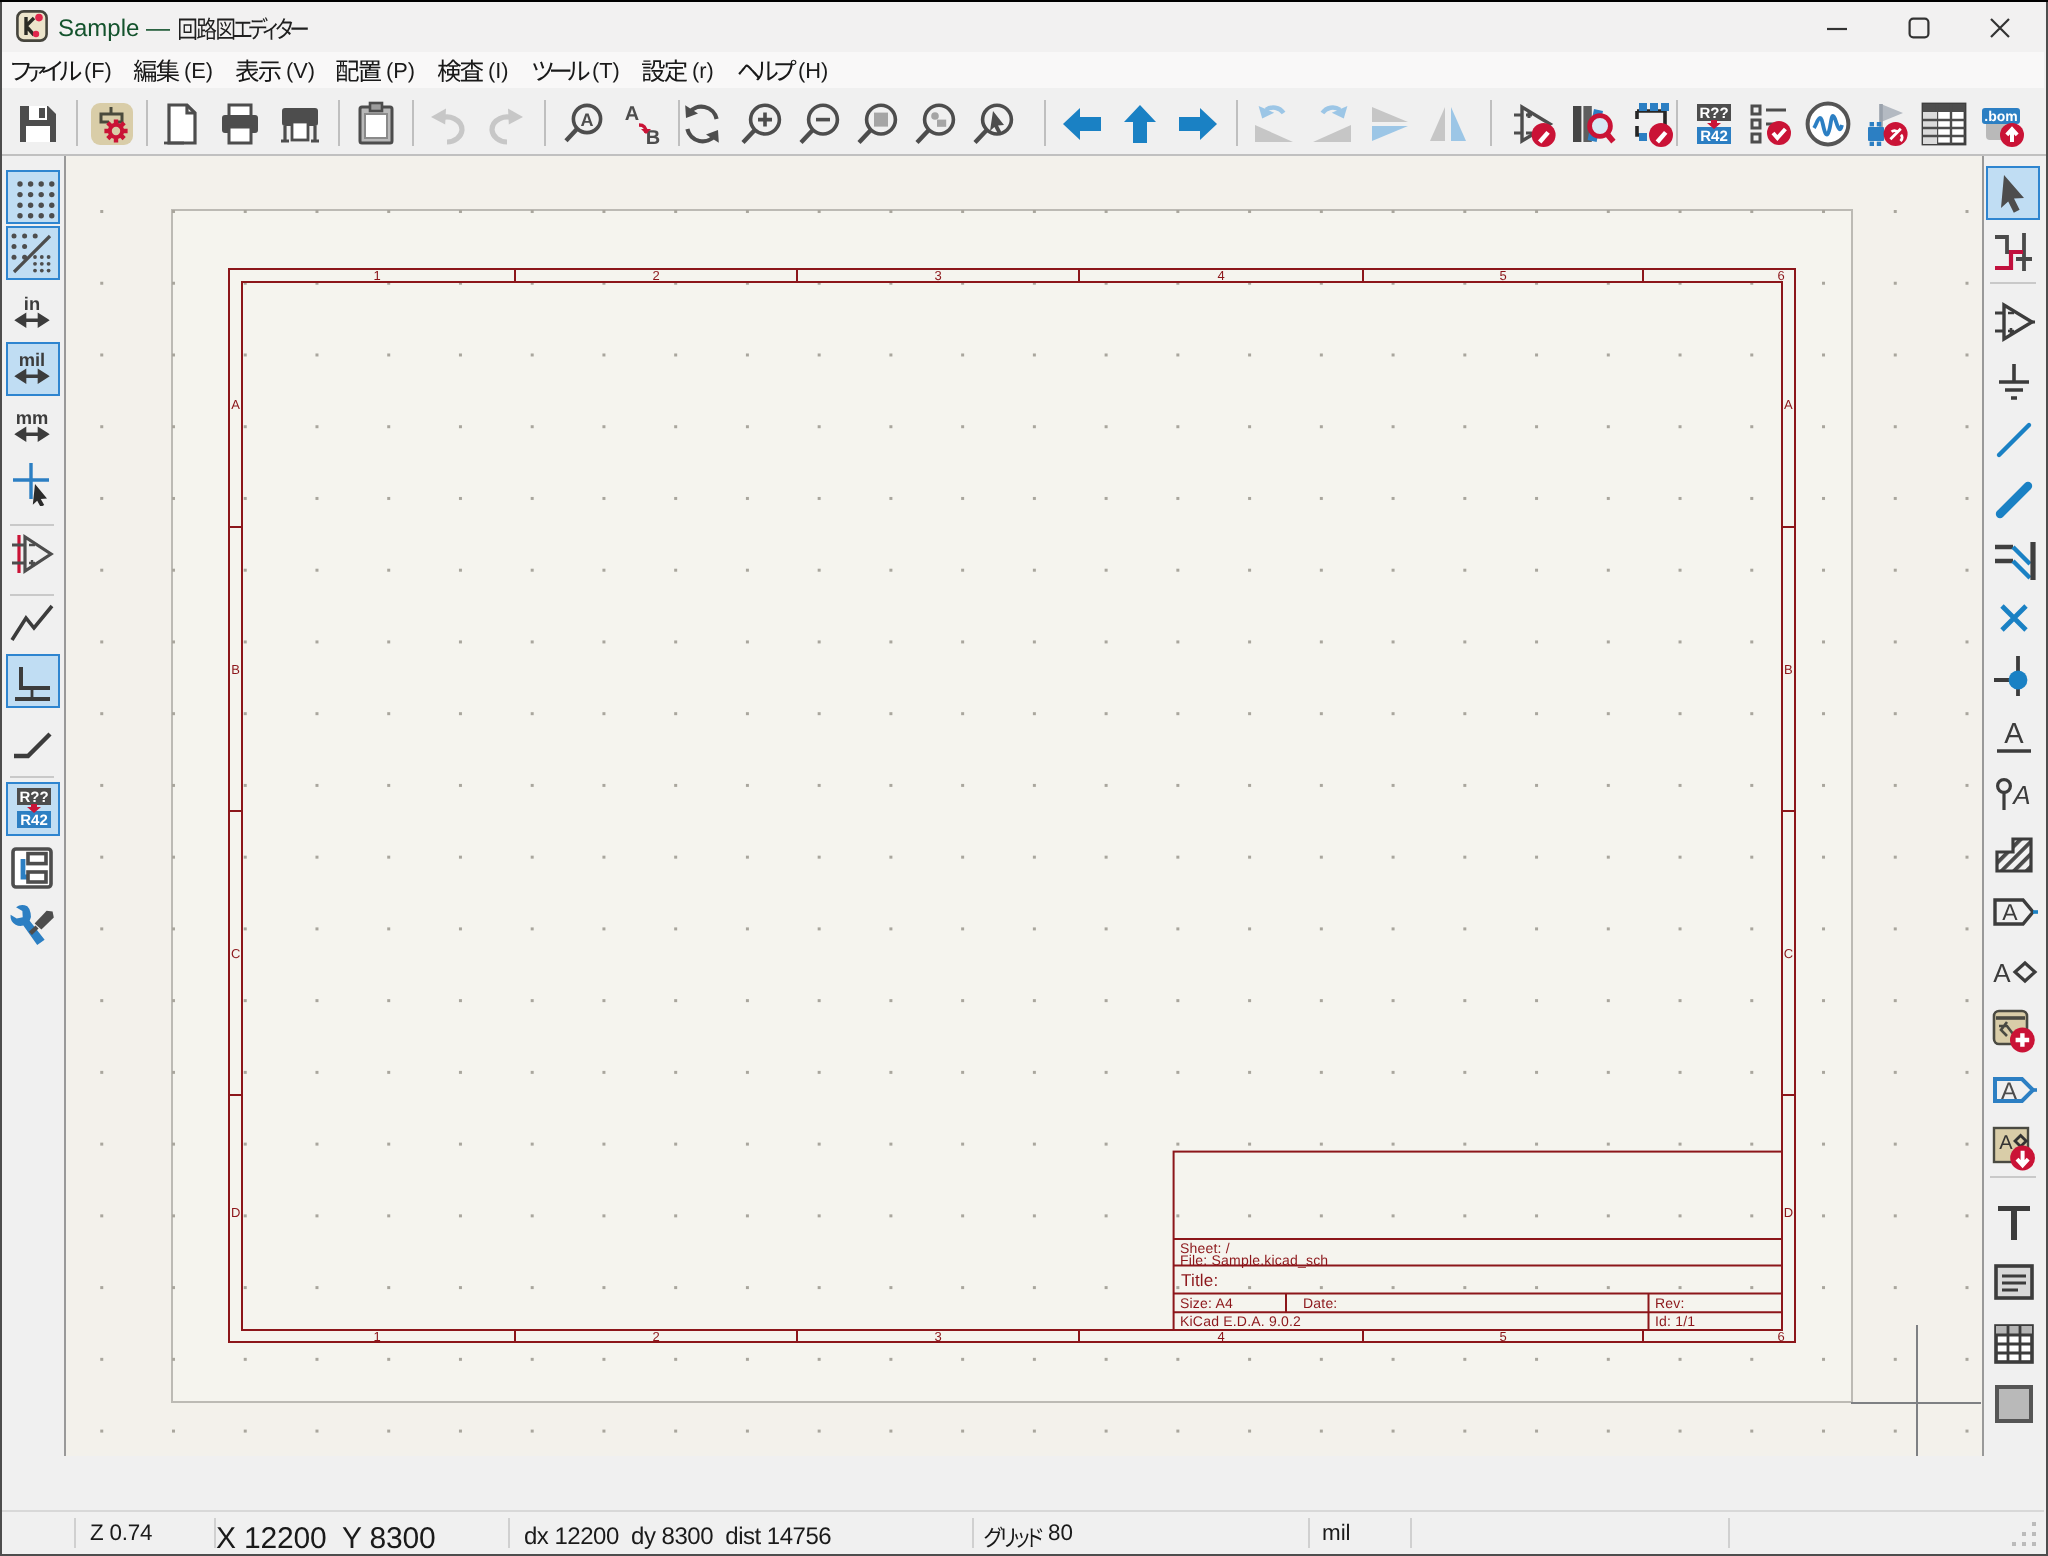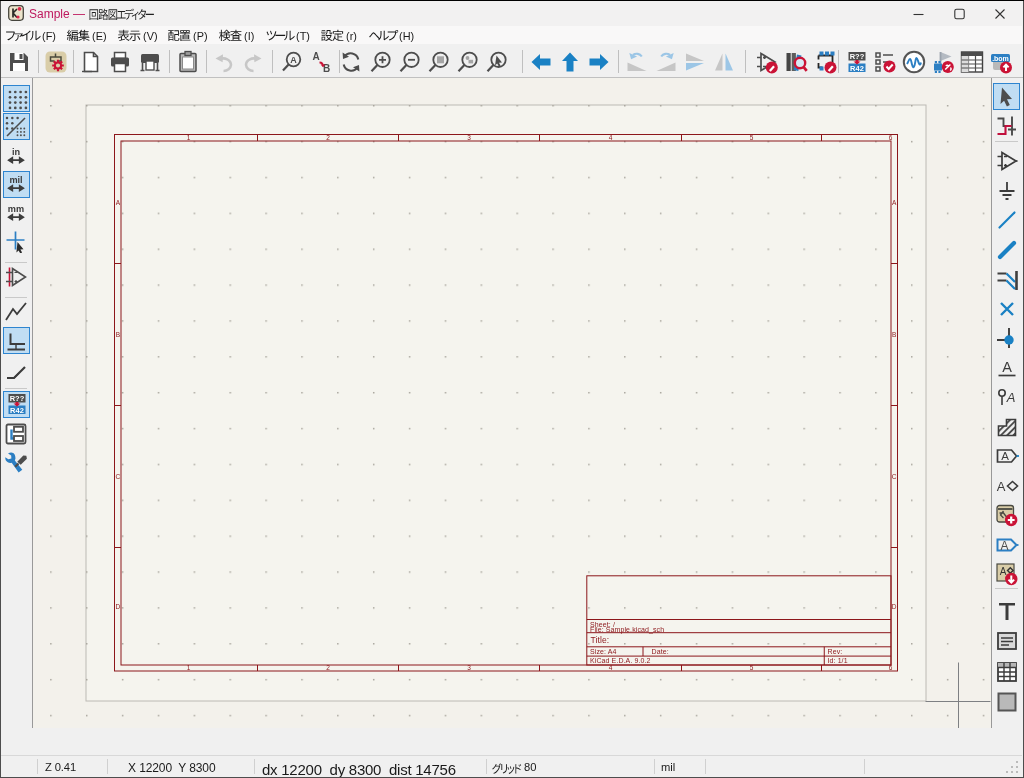--- a/index.html
+++ b/index.html
@@ -9,21 +9,21 @@
 .txt{position:absolute;color:#1a1a1a;font-size:12px;white-space:pre}
 </style></head><body>
 <div id="win">
     <div class="abs" style="left:0;top:0;width:1022px;height:26px;background:#f2f1f1"></div>
     <svg class="ic" style="left:8px;top:5px" width="16" height="16" viewBox="0 0 16 16">
 <rect x="0.7" y="0.7" width="14.6" height="14.6" rx="3.2" fill="#ece4cb" stroke="#45443c" stroke-width="1.3"></rect>
 <path d="M5 3.5v9M5 8l4-4M5 8l4 4.5" stroke="#2b2b25" stroke-width="1.7" fill="none"></path>
 <circle cx="11.5" cy="3.8" r="1.9" fill="#e0274c"></circle>
       <circle cx="10" cy="12" r="1.6" fill="#e0274c"></circle>
 </svg>
-    <div class="txt" style="left:29px;top:7px;color:#be185d">Sample — </div>
+    <div class="txt" style="left:29px;top:7px;color:#14532d">Sample — </div>
     <svg style="position:absolute;left:88.8px;top:6.5px;overflow:visible" width="69" height="16" viewBox="0 0 69 16">
       <path transform="translate(0,12) scale(0.8450,1)" fill="#202020" d="M4.1 -6.1V-3.3H7.1V-6.1ZM3.3 -6.9H8V-2.5H3.3ZM0.6 -9.8H10.8V1H9.8V-8.8H1.5V1H0.6ZM1.1 -0.6H10.3V0.3H1.1Z M17.3 -0.3H21.3V0.5H17.3ZM17.9 -9H21.1V-8.2H17.9ZM17 -3.4H21.8V0.9H20.9V-2.7H17.8V1H17ZM20.8 -9H21L21.1 -9L21.7 -8.8Q21.4 -7.7 20.8 -6.7Q20.2 -5.8 19.5 -5Q18.8 -4.3 17.9 -3.7Q17.1 -3.2 16.2 -2.8Q16.1 -3 16 -3.2Q15.8 -3.4 15.7 -3.5Q16.5 -3.8 17.3 -4.3Q18.1 -4.8 18.8 -5.5Q19.5 -6.2 20 -7Q20.5 -7.9 20.8 -8.8ZM18.1 -10.3 19 -10Q18.7 -9.2 18.3 -8.4Q18 -7.7 17.5 -7Q17.1 -6.3 16.5 -5.8Q16.5 -5.9 16.3 -6Q16.2 -6.1 16.1 -6.2Q15.9 -6.4 15.8 -6.4Q16.6 -7.1 17.2 -8.1Q17.8 -9.1 18.1 -10.3ZM17.9 -8.5Q18.1 -7.8 18.6 -7.1Q19 -6.5 19.6 -5.8Q20.2 -5.1 21 -4.6Q21.8 -4.1 22.7 -3.7Q22.6 -3.6 22.5 -3.5Q22.4 -3.4 22.3 -3.2Q22.2 -3.1 22.1 -2.9Q21.2 -3.4 20.4 -3.9Q19.7 -4.5 19.1 -5.2Q18.5 -5.9 18 -6.6Q17.6 -7.3 17.3 -8ZM11.9 -4.8H12.7V-0.4H11.9ZM12.8 -8.9V-6.8H15.1V-8.9ZM11.9 -9.7H15.9V-6H11.9ZM13.7 -6.4H14.5V-0.8H13.7ZM11.3 -0.5Q11.9 -0.6 12.7 -0.8Q13.5 -1 14.4 -1.2Q15.2 -1.4 16.1 -1.6L16.2 -0.8Q14.9 -0.5 13.7 -0.2Q12.4 0.1 11.5 0.4ZM14 -4.2H16V-3.4H14Z M30.7 -7.9 31.5 -7.7Q30.5 -5.3 28.9 -3.6Q27.3 -1.9 25.2 -0.8Q25.1 -0.9 25 -1.1Q24.9 -1.2 24.8 -1.4Q24.7 -1.5 24.6 -1.6Q26.7 -2.5 28.2 -4.1Q29.8 -5.7 30.7 -7.9ZM25 -4.8 25.5 -5.4Q26.3 -5 27.2 -4.6Q28 -4.2 28.9 -3.7Q29.7 -3.3 30.4 -2.8Q31.1 -2.3 31.6 -1.9L31 -1.2Q30.6 -1.6 29.9 -2.1Q29.2 -2.6 28.4 -3.1Q27.5 -3.6 26.7 -4Q25.8 -4.4 25 -4.8ZM24.9 -7.6 25.6 -7.9Q25.9 -7.4 26.3 -6.9Q26.6 -6.3 26.7 -5.8L26 -5.5Q25.9 -5.9 25.6 -6.5Q25.2 -7.1 24.9 -7.6ZM27.2 -8 27.9 -8.3Q28.3 -7.8 28.5 -7.1Q28.8 -6.5 28.9 -6L28.1 -5.7Q28.1 -6.1 27.9 -6.4Q27.8 -6.8 27.6 -7.3Q27.4 -7.7 27.2 -8ZM23.2 -9.7H33.3V0.9H32.4V-8.8H24.1V0.9H23.2ZM23.7 -0.5H32.8V0.4H23.7Z M34 -8.2Q34.3 -8.1 34.6 -8.1Q34.9 -8.1 35 -8.1H41.7Q42 -8.1 42.3 -8.1Q42.6 -8.1 42.8 -8.2V-7.1Q42.6 -7.1 42.3 -7.1Q42 -7.1 41.7 -7.1H35Q34.9 -7.1 34.6 -7.1Q34.3 -7.1 34 -7.1ZM37.8 -1V-7.5H38.8V-1ZM33.3 -1.6Q33.5 -1.6 33.8 -1.5Q34.1 -1.5 34.4 -1.5H42.4Q42.7 -1.5 42.9 -1.6Q43.2 -1.6 43.4 -1.6V-0.5Q43.2 -0.5 42.9 -0.5Q42.6 -0.5 42.4 -0.5H34.4Q34.1 -0.5 33.8 -0.5Q33.6 -0.5 33.3 -0.5Z M43.6 -8.9Q43.9 -8.9 44.2 -8.9Q44.4 -8.8 44.7 -8.8Q44.9 -8.8 45.4 -8.8Q45.8 -8.8 46.3 -8.8Q46.9 -8.8 47.4 -8.8Q47.9 -8.8 48.3 -8.8Q48.8 -8.8 49 -8.8Q49.2 -8.8 49.5 -8.9Q49.8 -8.9 50.1 -8.9V-7.9Q49.8 -7.9 49.5 -7.9Q49.2 -7.9 49 -7.9Q48.8 -7.9 48.3 -7.9Q47.9 -7.9 47.4 -7.9Q46.9 -7.9 46.3 -7.9Q45.8 -7.9 45.4 -7.9Q45 -7.9 44.7 -7.9Q44.4 -7.9 44.2 -7.9Q43.9 -7.9 43.6 -7.9ZM42.2 -5.8Q42.4 -5.8 42.7 -5.8Q43 -5.8 43.2 -5.8Q43.4 -5.8 43.9 -5.8Q44.3 -5.8 45 -5.8Q45.7 -5.8 46.5 -5.8Q47.3 -5.8 48 -5.8Q48.8 -5.8 49.5 -5.8Q50.2 -5.8 50.6 -5.8Q51.1 -5.8 51.2 -5.8Q51.4 -5.8 51.7 -5.8Q52 -5.8 52.2 -5.8V-4.8Q52 -4.9 51.7 -4.9Q51.5 -4.9 51.2 -4.9Q51.1 -4.9 50.6 -4.9Q50.2 -4.9 49.5 -4.9Q48.8 -4.9 48 -4.9Q47.3 -4.9 46.5 -4.9Q45.7 -4.9 45 -4.9Q44.3 -4.9 43.9 -4.9Q43.4 -4.9 43.2 -4.9Q43 -4.9 42.7 -4.9Q42.4 -4.9 42.2 -4.8ZM47.9 -5.4Q47.9 -4.2 47.8 -3.3Q47.6 -2.3 47.2 -1.5Q47 -1.1 46.6 -0.7Q46.2 -0.3 45.8 0.1Q45.3 0.4 44.8 0.7L43.9 0Q44.6 -0.3 45.2 -0.8Q45.8 -1.3 46.2 -1.8Q46.7 -2.6 46.8 -3.5Q46.9 -4.3 46.9 -5.4ZM50.7 -9.9Q50.9 -9.7 51.1 -9.4Q51.3 -9.1 51.4 -8.8Q51.6 -8.5 51.7 -8.2L51.1 -7.9Q50.9 -8.3 50.6 -8.8Q50.3 -9.3 50.1 -9.6ZM52.1 -10.4Q52.2 -10.2 52.4 -9.9Q52.6 -9.6 52.8 -9.3Q53 -9 53.1 -8.7L52.4 -8.4Q52.2 -8.8 52 -9.3Q51.7 -9.8 51.4 -10.1Z M50.5 -3.1Q51.3 -3.3 52.2 -3.7Q53 -4 53.7 -4.3Q54.4 -4.7 54.9 -5Q55.5 -5.3 56.1 -5.8Q56.6 -6.2 57.1 -6.6Q57.5 -7.1 57.8 -7.5L58.6 -6.7Q58.2 -6.4 57.7 -5.9Q57.2 -5.5 56.6 -5Q56 -4.5 55.4 -4.2Q55 -3.9 54.5 -3.7Q54 -3.4 53.4 -3.2Q52.8 -2.9 52.2 -2.7Q51.6 -2.4 51 -2.2ZM54.8 -4.4 55.8 -4.7V-0.1Q55.8 0.1 55.8 0.3Q55.8 0.5 55.9 0.7Q55.9 0.8 55.9 0.9H54.8Q54.8 0.8 54.8 0.7Q54.8 0.5 54.8 0.3Q54.8 0.1 54.8 -0.1Z M62 -5.6Q62.6 -5.2 63.2 -4.8Q63.9 -4.4 64.5 -4Q65.2 -3.5 65.8 -3.1Q66.3 -2.7 66.8 -2.3L66.1 -1.5Q65.7 -1.8 65.1 -2.3Q64.5 -2.7 63.9 -3.2Q63.2 -3.7 62.6 -4.1Q61.9 -4.6 61.4 -4.9ZM67.6 -7.8Q67.5 -7.7 67.4 -7.5Q67.4 -7.3 67.3 -7.2Q67.1 -6.5 66.8 -5.8Q66.5 -5.1 66.1 -4.4Q65.6 -3.6 65.1 -3Q64.3 -2 63.1 -1Q61.8 -0.1 60.1 0.5L59.2 -0.2Q60.4 -0.6 61.3 -1.1Q62.2 -1.6 63 -2.2Q63.7 -2.9 64.3 -3.5Q64.7 -4.1 65.1 -4.7Q65.5 -5.4 65.8 -6.1Q66.1 -6.8 66.2 -7.3H61.7L62.1 -8.2H66Q66.2 -8.2 66.4 -8.2Q66.6 -8.2 66.8 -8.3ZM63.5 -9.6Q63.3 -9.3 63.2 -9.1Q63 -8.8 62.9 -8.6Q62.6 -8 62 -7.2Q61.4 -6.4 60.6 -5.6Q59.9 -4.8 58.9 -4.1L58.1 -4.7Q59.1 -5.4 59.9 -6.2Q60.7 -6.9 61.2 -7.7Q61.7 -8.4 62 -9Q62.1 -9.1 62.2 -9.4Q62.3 -9.7 62.4 -9.9Z M67.1 -5.3Q67.3 -5.3 67.5 -5.3Q67.8 -5.2 68.1 -5.2Q68.5 -5.2 68.8 -5.2Q69 -5.2 69.4 -5.2Q69.8 -5.2 70.4 -5.2Q70.9 -5.2 71.5 -5.2Q72.1 -5.2 72.8 -5.2Q73.4 -5.2 73.9 -5.2Q74.5 -5.2 74.9 -5.2Q75.3 -5.2 75.5 -5.2Q75.9 -5.2 76.3 -5.2Q76.6 -5.3 76.8 -5.3V-4.1Q76.6 -4.1 76.3 -4.1Q75.9 -4.1 75.5 -4.1Q75.3 -4.1 74.9 -4.1Q74.5 -4.1 73.9 -4.1Q73.4 -4.1 72.8 -4.1Q72.1 -4.1 71.5 -4.1Q70.9 -4.1 70.4 -4.1Q69.8 -4.1 69.4 -4.1Q69 -4.1 68.8 -4.1Q68.3 -4.1 67.8 -4.1Q67.4 -4.1 67.1 -4.1Z"></path>
     </svg>
     <svg class="ic" style="left:908px;top:4px" width="110" height="20" viewBox="0 0 110 20">
       <g stroke="#333" stroke-width="1.1" fill="none">
         <path d="M5.5 10.5h10"></path>
         <rect x="46.8" y="5.3" width="9.4" height="9.4" rx="1.8"></rect>
         <path d="M87.5 5.5l9 9M96.5 5.5l-9 9"></path>
       </g>
     </svg>
@@ -523,23 +523,23 @@
       <path d="M892.5 623.5H957.5M925.5 584.5V650" stroke="#7e8083" stroke-width="1"></path>
     </svg>
     <div class="abs" style="left:0;top:756px;width:1022px;height:21px">
       <div class="abs" style="left:37px;top:3px;width:1px;height:15px;background:#d0d0d0"></div>
       <div class="abs" style="left:107px;top:3px;width:1px;height:15px;background:#d0d0d0"></div>
       <div class="abs" style="left:254px;top:3px;width:1px;height:15px;background:#d0d0d0"></div>
       <div class="abs" style="left:486px;top:3px;width:1px;height:15px;background:#d0d0d0"></div>
       <div class="abs" style="left:654px;top:3px;width:1px;height:15px;background:#d0d0d0"></div>
       <div class="abs" style="left:705px;top:3px;width:1px;height:15px;background:#d0d0d0"></div>
       <div class="abs" style="left:864px;top:3px;width:1px;height:15px;background:#d0d0d0"></div>
-      <div class="txt" style="left:45px;top:4.5px;font-size:11.2px;letter-spacing:-0.1px">Z 0.41</div>
-      <div class="txt" style="left:128px;top:4.5px;font-size:12px;letter-spacing:-0.1px">X 12200  Y 8300</div>
-      <div class="txt" style="left:262px;top:4.5px;font-size:15px;letter-spacing:-0.25px">dx 12200  dy 8300  dist 14756</div>
+      <div class="txt" style="left:45px;top:4.5px;font-size:11.2px;letter-spacing:-0.1px">Z 0.74</div>
+      <div class="txt" style="left:108px;top:4.5px;font-size:15px;letter-spacing:-0.1px">X 12200  Y 8300</div>
+      <div class="txt" style="left:262px;top:4.5px;font-size:12px;letter-spacing:-0.25px">dx 12200  dy 8300  dist 14756</div>
       <svg style="position:absolute;left:493px;top:5px;overflow:visible" width="32" height="16" viewBox="0 0 32 16">
         <path transform="translate(0,12) scale(0.8800,1)" fill="#1a1a1a" d="M7.3 -9.3Q7.5 -9.1 7.6 -8.8Q7.8 -8.5 8 -8.2Q8.1 -7.9 8.3 -7.7L7.6 -7.4Q7.5 -7.8 7.2 -8.2Q6.9 -8.7 6.7 -9ZM8.6 -9.7Q8.7 -9.5 8.9 -9.2Q9.1 -9 9.3 -8.7Q9.4 -8.4 9.5 -8.2L8.9 -7.9Q8.7 -8.3 8.5 -8.7Q8.2 -9.2 8 -9.5ZM8.1 -7Q8 -6.9 7.9 -6.7Q7.9 -6.5 7.8 -6.4Q7.7 -5.8 7.4 -5.1Q7.1 -4.4 6.7 -3.7Q6.3 -3 5.8 -2.4Q5 -1.4 3.9 -0.6Q2.8 0.2 1.1 0.8L0.3 0Q1.4 -0.3 2.2 -0.7Q3.1 -1.2 3.7 -1.7Q4.4 -2.3 4.9 -2.9Q5.4 -3.4 5.8 -4Q6.1 -4.7 6.4 -5.3Q6.7 -6 6.8 -6.5H2.5L2.8 -7.3Q3 -7.3 3.4 -7.3Q3.8 -7.3 4.2 -7.3Q4.7 -7.3 5.2 -7.3Q5.7 -7.3 6.1 -7.3Q6.4 -7.3 6.5 -7.3Q6.8 -7.3 7 -7.4Q7.2 -7.4 7.3 -7.4ZM4.2 -8.7Q4 -8.5 3.9 -8.2Q3.8 -8 3.7 -7.8Q3.3 -7.2 2.8 -6.4Q2.3 -5.7 1.6 -5Q0.8 -4.3 -0.1 -3.6L-0.9 -4.2Q-0.1 -4.7 0.5 -5.2Q1 -5.7 1.5 -6.3Q1.9 -6.8 2.3 -7.3Q2.6 -7.8 2.8 -8.2Q2.9 -8.3 3 -8.6Q3.1 -8.9 3.1 -9.1Z M15.9 -8.8Q15.9 -8.6 15.9 -8.3Q15.9 -8.1 15.9 -7.8Q15.9 -7.6 15.9 -7.2Q15.9 -6.8 15.9 -6.5Q15.9 -6.1 15.9 -5.9Q15.9 -4.9 15.8 -4.1Q15.7 -3.4 15.6 -2.9Q15.4 -2.4 15.2 -2Q15 -1.6 14.6 -1.2Q14.3 -0.8 13.8 -0.4Q13.3 -0.1 12.8 0.1Q12.3 0.3 11.9 0.5L11.1 -0.3Q11.9 -0.5 12.6 -0.9Q13.4 -1.3 13.9 -1.9Q14.2 -2.2 14.4 -2.6Q14.6 -3 14.7 -3.4Q14.8 -3.9 14.8 -4.5Q14.9 -5.1 14.9 -6Q14.9 -6.2 14.9 -6.5Q14.9 -6.9 14.9 -7.2Q14.9 -7.6 14.9 -7.8Q14.9 -8.1 14.8 -8.3Q14.8 -8.6 14.8 -8.8ZM10.5 -8.7Q10.5 -8.5 10.5 -8.3Q10.5 -8.1 10.5 -7.9Q10.5 -7.8 10.5 -7.5Q10.5 -7.2 10.5 -6.8Q10.5 -6.4 10.5 -6Q10.5 -5.6 10.5 -5.1Q10.5 -4.7 10.5 -4.4Q10.5 -4.1 10.5 -4Q10.5 -3.8 10.5 -3.5Q10.5 -3.3 10.5 -3.1H9.5Q9.5 -3.3 9.5 -3.5Q9.5 -3.8 9.5 -4Q9.5 -4.1 9.5 -4.4Q9.5 -4.7 9.5 -5.1Q9.5 -5.6 9.5 -6Q9.5 -6.4 9.5 -6.8Q9.5 -7.2 9.5 -7.5Q9.5 -7.8 9.5 -7.9Q9.5 -8 9.5 -8.3Q9.5 -8.5 9.5 -8.7Z M20 -6.7Q20.1 -6.5 20.2 -6.2Q20.3 -5.8 20.5 -5.4Q20.6 -5.1 20.7 -4.7Q20.9 -4.4 20.9 -4.2L20.1 -3.9Q20 -4.1 19.9 -4.4Q19.8 -4.7 19.7 -5.1Q19.5 -5.5 19.4 -5.9Q19.2 -6.2 19.2 -6.4ZM24.2 -6Q24.2 -5.9 24.1 -5.7Q24.1 -5.6 24 -5.5Q23.8 -4.5 23.4 -3.6Q23 -2.7 22.4 -1.9Q21.6 -0.9 20.6 -0.2Q19.6 0.5 18.6 0.9L17.8 0.1Q18.5 -0.1 19.2 -0.5Q19.9 -0.8 20.5 -1.3Q21.1 -1.8 21.6 -2.4Q22 -2.9 22.4 -3.5Q22.7 -4.2 22.9 -4.9Q23.1 -5.6 23.2 -6.3ZM17.3 -6.1Q17.4 -5.9 17.5 -5.6Q17.7 -5.2 17.8 -4.8Q18 -4.4 18.1 -4.1Q18.3 -3.7 18.4 -3.5L17.5 -3.2Q17.4 -3.4 17.3 -3.8Q17.2 -4.1 17 -4.5Q16.8 -4.9 16.7 -5.3Q16.5 -5.6 16.5 -5.8Z M29.5 -8.3Q29.7 -8.1 29.9 -7.8Q30.1 -7.5 30.3 -7.2Q30.5 -6.9 30.6 -6.6L29.9 -6.3Q29.8 -6.6 29.6 -6.9Q29.4 -7.2 29.3 -7.5Q29.1 -7.8 28.9 -8.1ZM30.9 -8.9Q31.1 -8.7 31.3 -8.4Q31.5 -8.1 31.7 -7.8Q31.9 -7.5 32 -7.2L31.4 -6.9Q31.2 -7.2 31 -7.5Q30.9 -7.8 30.7 -8.1Q30.5 -8.4 30.3 -8.6ZM25.5 -0.9Q25.5 -1 25.5 -1.5Q25.5 -2 25.5 -2.7Q25.5 -3.4 25.5 -4.1Q25.5 -4.9 25.5 -5.6Q25.5 -6.3 25.5 -6.8Q25.5 -7.4 25.5 -7.6Q25.5 -7.9 25.4 -8.2Q25.4 -8.6 25.4 -8.8H26.5Q26.5 -8.6 26.5 -8.2Q26.4 -7.9 26.4 -7.6Q26.4 -7.2 26.4 -6.5Q26.4 -5.9 26.4 -5.2Q26.4 -4.5 26.4 -3.8Q26.4 -3.1 26.4 -2.5Q26.4 -1.9 26.4 -1.4Q26.4 -1 26.4 -0.9Q26.4 -0.7 26.4 -0.4Q26.4 -0.2 26.5 0.1Q26.5 0.3 26.5 0.5H25.4Q25.4 0.2 25.4 -0.2Q25.5 -0.5 25.5 -0.9ZM26.2 -5.8Q26.8 -5.6 27.5 -5.4Q28.2 -5.1 28.9 -4.9Q29.6 -4.6 30.3 -4.3Q30.9 -4.1 31.4 -3.8L31 -2.8Q30.5 -3.1 29.9 -3.4Q29.2 -3.7 28.6 -3.9Q27.9 -4.2 27.3 -4.4Q26.7 -4.6 26.2 -4.8Z"></path>
       </svg>
       <div class="txt" style="left:524px;top:4.5px;font-size:11.2px">80</div>
       <div class="txt" style="left:661px;top:4.5px;font-size:11.2px">mil</div>
       <svg class="ic" style="left:1004px;top:3px" width="16" height="16" viewBox="0 0 16 16">
         <g fill="#bbbbbb">
           <rect x="12" y="2" width="2" height="2"></rect>
           <rect x="12" y="7" width="2" height="2"></rect>
           <rect x="12" y="12" width="2" height="2"></rect>

